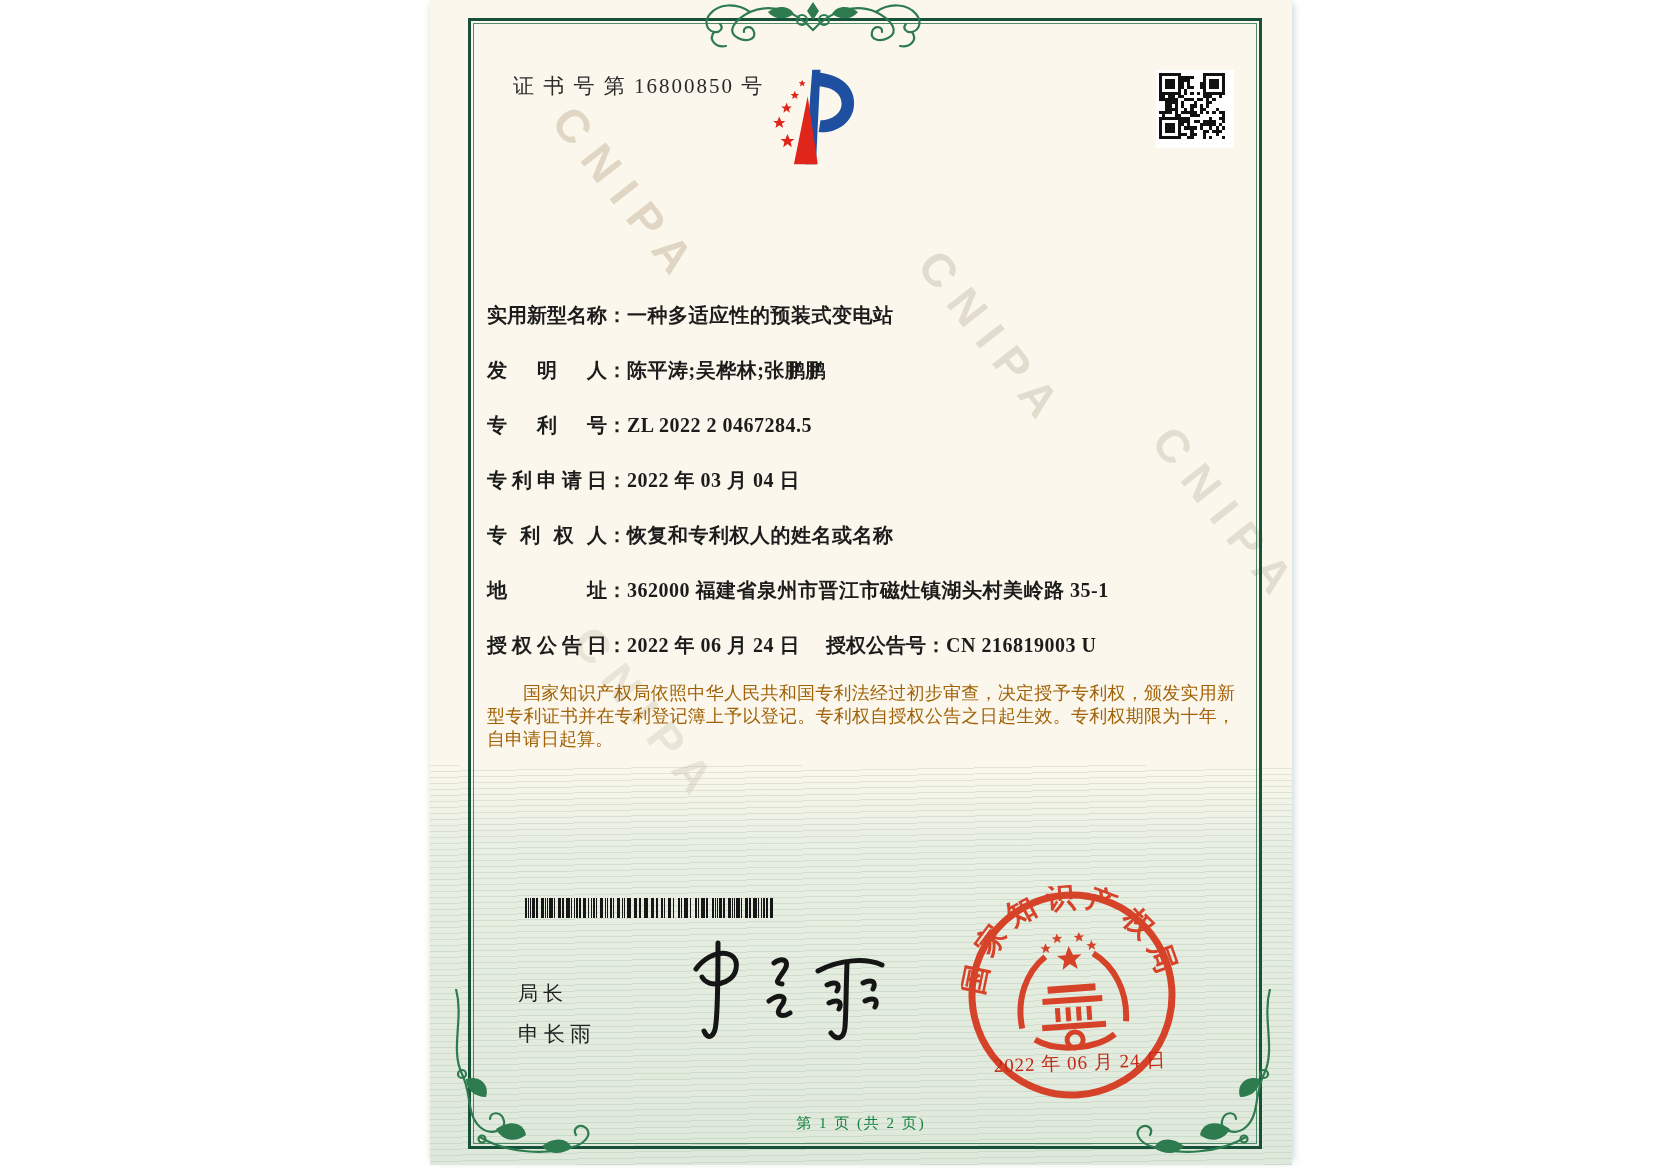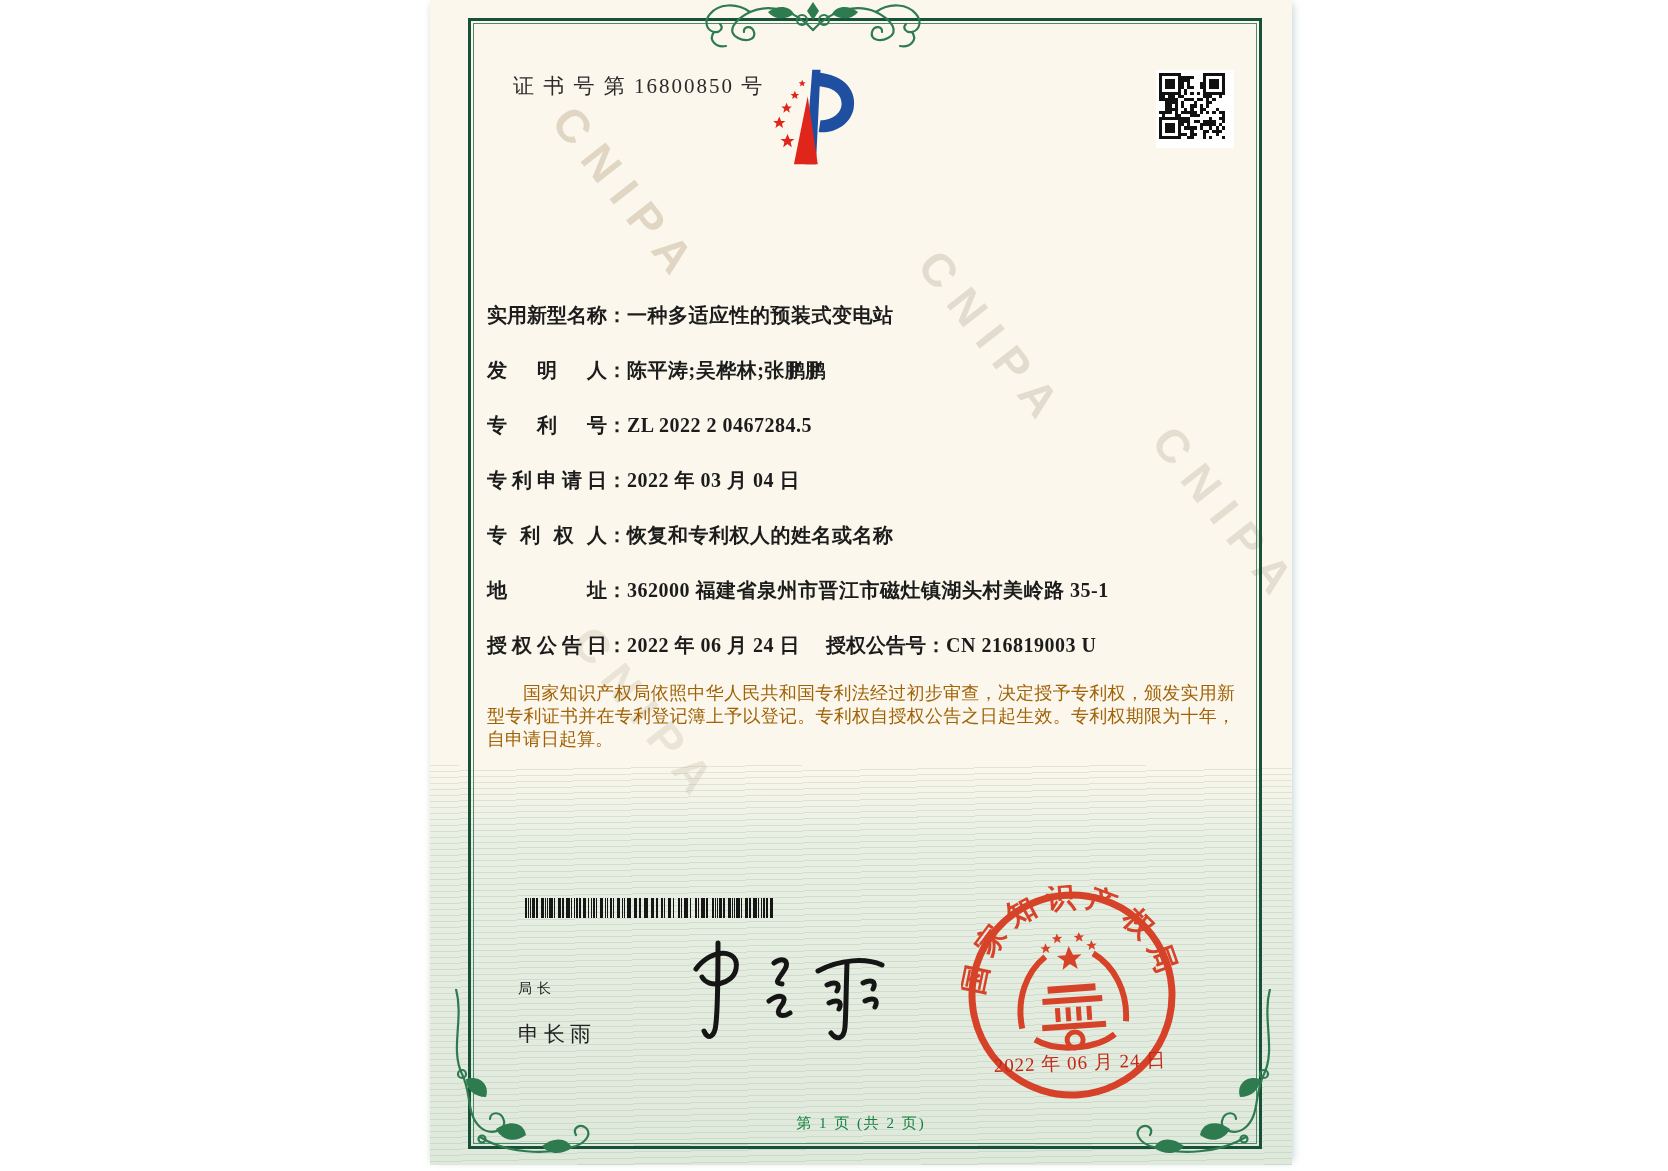--- a/index.html
+++ b/index.html
@@ -41,21 +41,21 @@
   .pair2{margin-left:26px;}
   .pair2 .flabel{width:auto;text-align-last:auto;}
   .paras{position:absolute;left:57px;top:682px;width:748px;z-index:4;font-size:18px;line-height:23px;
          text-align:justify;color:#a16207;}
   .paras p{margin:0;text-indent:2em;}
   .barcode{position:absolute;left:95px;top:898px;width:248px;height:20px;z-index:4;
     background-image:
       repeating-linear-gradient(90deg,#161616 0 2px,transparent 2px 3px,#161616 3px 4px,transparent 4px 7px,#161616 7px 10px,transparent 10px 12px,#161616 12px 13px,transparent 13px 17px),
       repeating-linear-gradient(90deg,#161616 0 1px,transparent 1px 5px,#161616 5px 6px,transparent 6px 11px);}
   .director-label{position:absolute;left:88px;top:980px;z-index:4;
-      font-family:Liberation Sans, sans-serif;font-size:14px;letter-spacing:5px;color:#222;}
+      font-family:Liberation Sans, sans-serif;font-size:20px;letter-spacing:5px;color:#222;}
   .director-name{position:absolute;left:88px;top:1020px;z-index:4;
       font-family:"Liberation Sans","DejaVu Sans",sans-serif;font-size:21px;letter-spacing:5px;color:#222;}
   .signature{position:absolute;left:240px;top:935px;z-index:5;}
   .seal{position:absolute;left:532px;top:885px;z-index:5;opacity:.95;transform:rotate(-4deg);}
   .seal-date{position:absolute;left:545px;top:1050px;width:210px;z-index:6;text-align:center;
       font-size:19px;letter-spacing:1px;color:#c42714;transform:rotate(-2deg);}
   .footer{position:absolute;left:0;right:0;top:1114px;z-index:4;text-align:center;font-size:15px;
       letter-spacing:2px;color:#15803d;}
   .green{stroke:#2e7b50;fill:none;stroke-width:2.2;stroke-linecap:round;}
   .greenf{fill:#2e7b50;stroke:none;}

